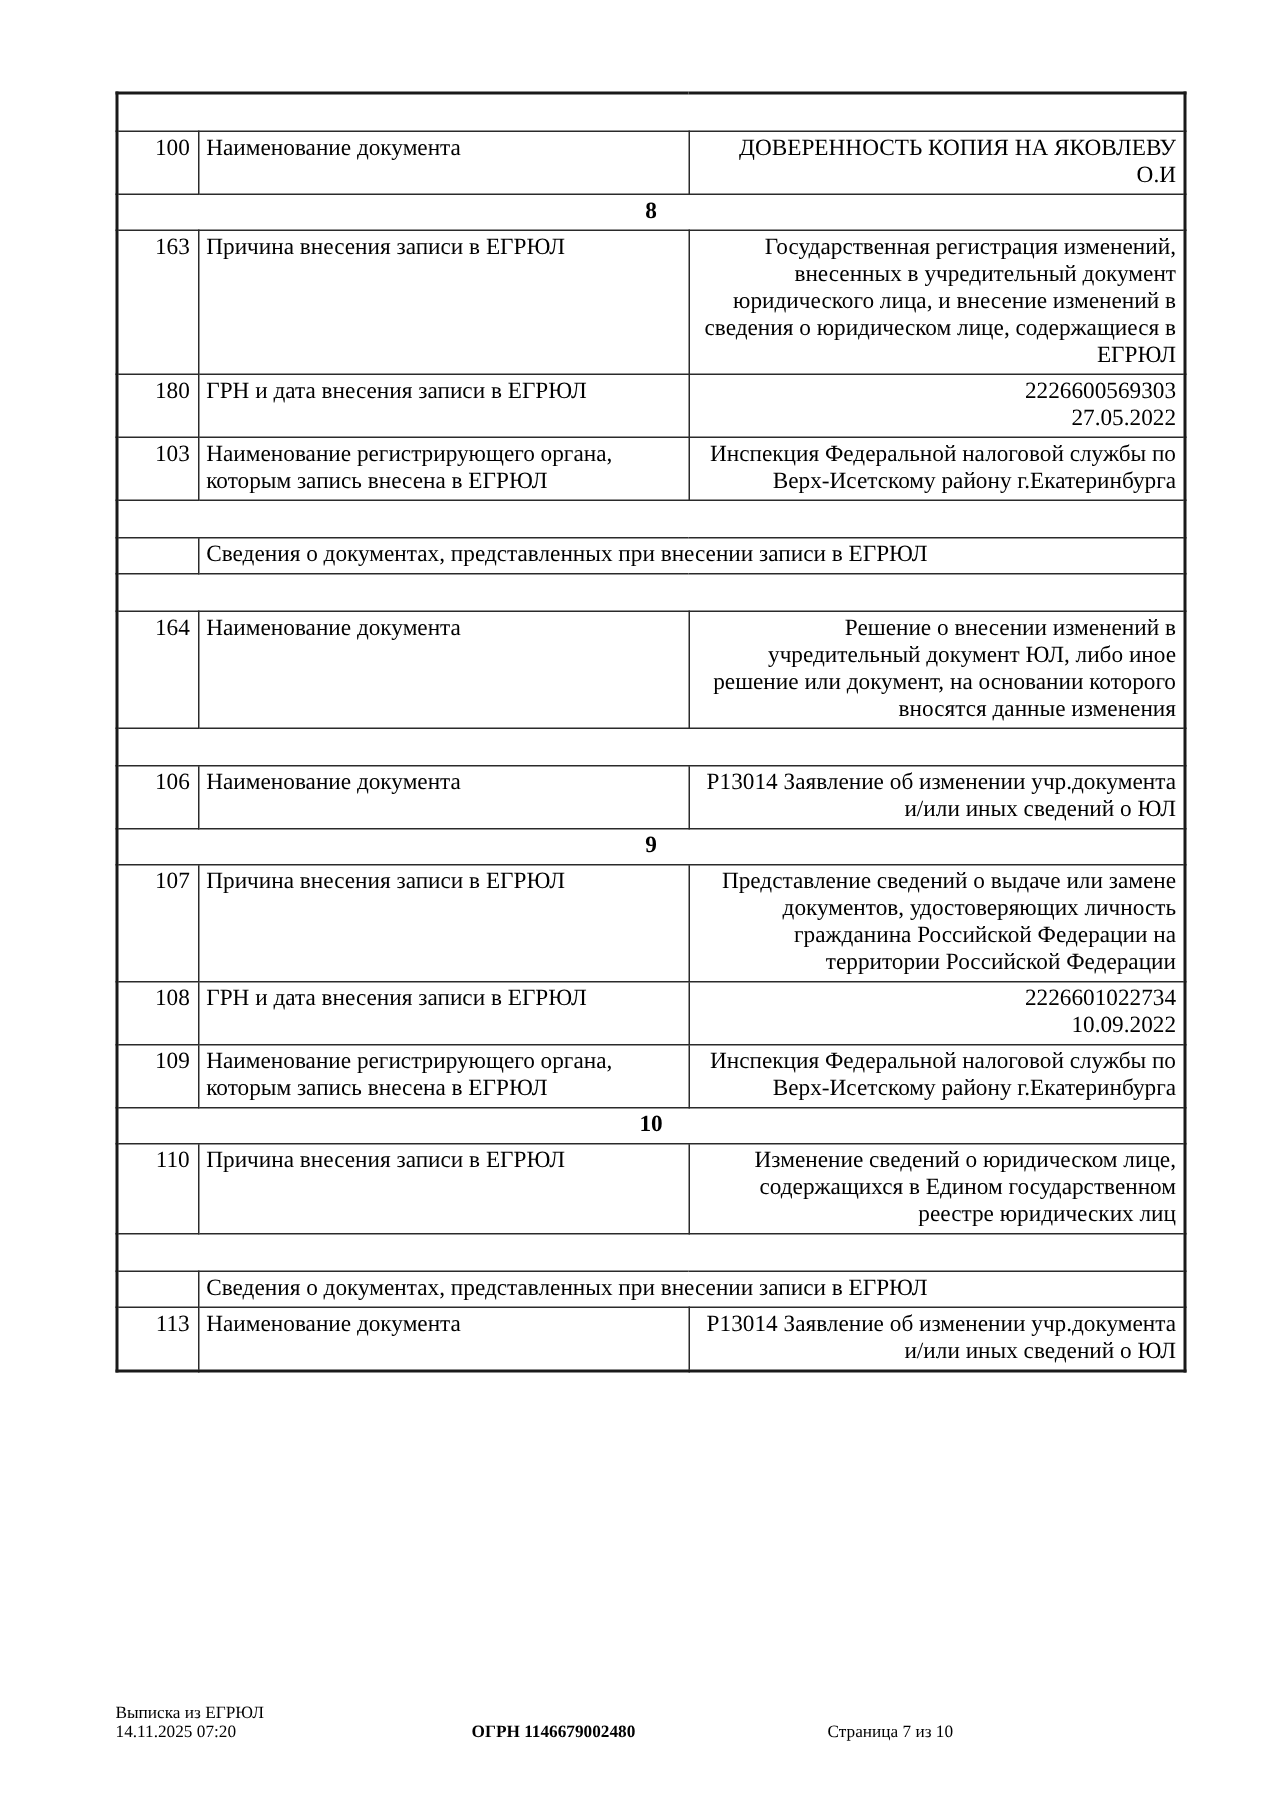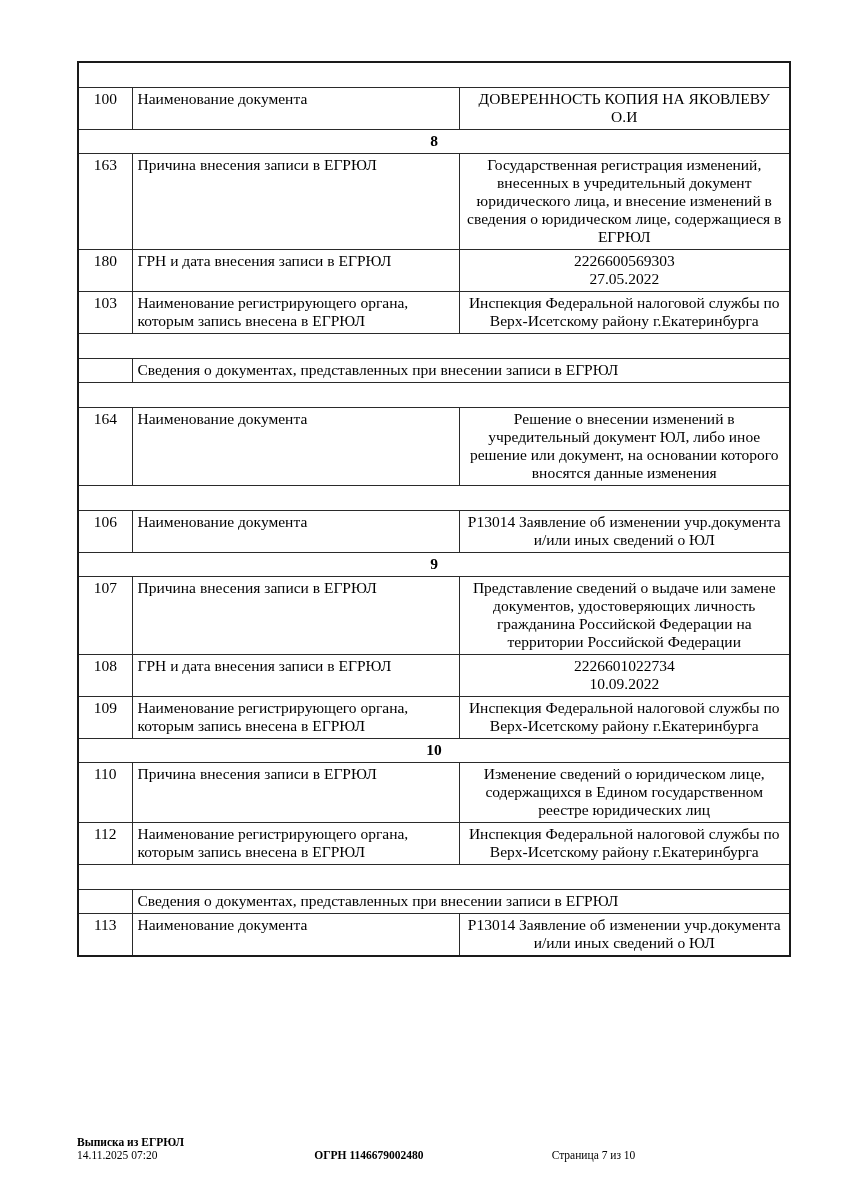--- a/index.html
+++ b/index.html
@@ -32,27 +32,27 @@
   table.doc-table col.c-value { width: 331px; }
   table.doc-table td {
     border: 1px solid #2a2a2a;
     vertical-align: top;
     font-size: 15.5px;
     line-height: 18px;
     padding: 2px 5px 3px 5px;
     overflow: hidden;
   }
   td.numcell {
-    text-align: center;
+    text-align: right;
     padding-left: 2px;
     padding-right: 2px;
   }
   td.labelcell { text-align: left; }
   td.valuecell {
-    text-align: center;
+    text-align: right;
     white-space: pre-line;
   }
   td.spacer {
     height: 19px;
     padding: 0;
   }
   td.section {
     text-align: center;
     font-weight: bold;
     height: 18px;
@@ -71,21 +71,21 @@
     width: 712px;
     display: flex;
     justify-content: space-between;
     align-items: flex-end;
     font-size: 11.5px;
     line-height: 13px;
   }
   .footer-left  { text-align: left;  flex: 1; }
   .footer-center{ text-align: left; flex: 1; font-weight: bold; }
   .footer-right { text-align: left; flex: 1; }
-  .footer-title { font-weight: bold; }
+  .footer-title { font-weight: normal; }
 </style>
 </head>
 <body>
 
 <div class="doc-table-wrap">
   <table class="doc-table">
     <colgroup>
       <col class="c-num">
       <col class="c-label">
       <col class="c-value">
@@ -162,25 +162,20 @@
         </tr>
         <tr>
           <td class="section" colspan="3">10</td>
         </tr>
         <tr>
           <td class="numcell">110</td>
           <td class="labelcell">Причина внесения записи в ЕГРЮЛ</td>
           <td class="valuecell">Изменение сведений о юридическом лице, содержащихся в Едином государственном реестре юридических лиц</td>
         </tr>
         <tr>
-          <td class="numcell">112</td>
-          <td class="labelcell">Наименование регистрирующего органа, которым запись внесена в ЕГРЮЛ</td>
-          <td class="valuecell">Инспекция Федеральной налоговой службы по Верх-Исетскому району г.Екатеринбурга</td>
-        </tr>
-        <tr>
           <td class="spacer" colspan="3"></td>
         </tr>
         <tr>
           <td class="numcell"></td>
           <td class="hdr" colspan="2">Сведения о документах, представленных при внесении записи в ЕГРЮЛ</td>
         </tr>
         <tr>
           <td class="numcell">113</td>
           <td class="labelcell">Наименование документа</td>
           <td class="valuecell">Р13014 Заявление об изменении учр.документа и/или иных сведений о ЮЛ</td>

